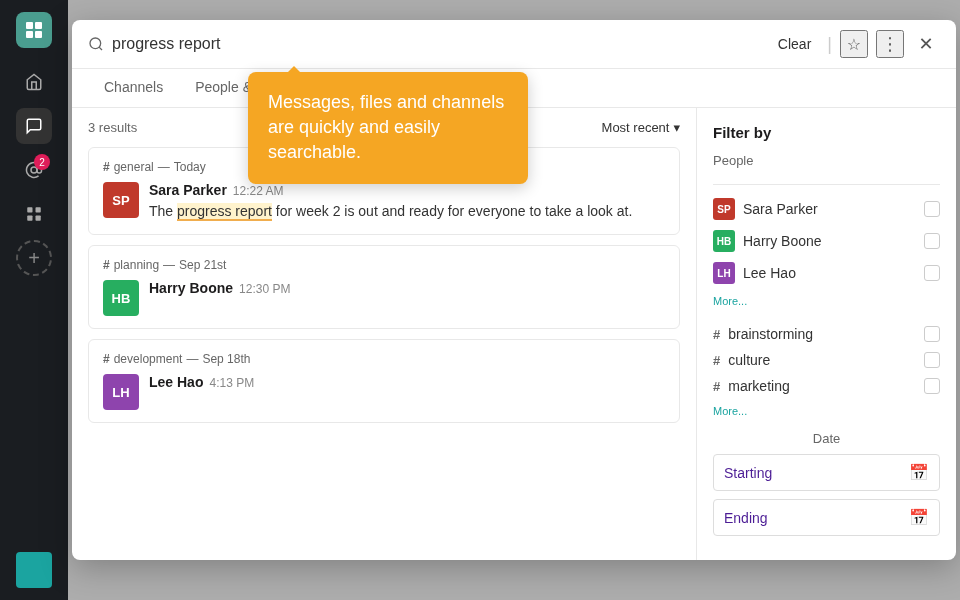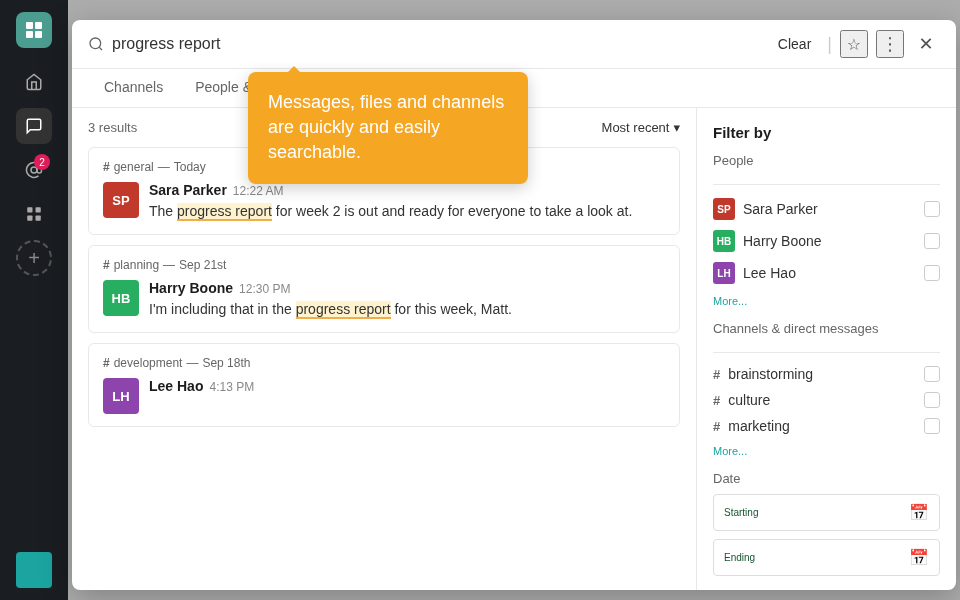--- a/index.html
+++ b/index.html
@@ -364,33 +364,34 @@
       color: #666;
       font-weight: bold;
     }
 
     
     .date-section-label {
       font-size: 13px;
       color: #666;
       margin-bottom: 8px;
       margin-top: 8px;
+      text-align: center;
     }
     .date-input-row {
       display: flex;
       align-items: center;
       border: 1px solid #ddd;
       border-radius: 4px;
       padding: 8px 10px;
       margin-bottom: 8px;
       justify-content: space-between;
     }
     .date-input-text {
-      font-size: 10px;
-      color: #14532d;
+      font-size: 14px;
+      color: #4c1d95;
       text-align: right;
     }
     .calendar-icon {
       color: #666;
       font-size: 16px;
     }
 
     
     .tooltip-bubble {
       position: absolute;
@@ -532,23 +533,20 @@
               <span>—</span>
               <span>Sep 21st</span>
             </div>
             <div class="card-message">
               <div class="avatar-placeholder" style="background: #27ae60;">HB</div>
               <div class="msg-content">
                 <div class="msg-author-line">
                   <span class="msg-author">Harry Boone</span>
                   <span class="msg-time">12:30 PM</span>
                 </div>
-                <div class="msg-text">
-                  <span>I'm including that in the </span><span class="msg-highlight">progress report</span><span> for this week, Matt.</span>
-                </div>
               </div>
             </div>
           </div>
 
           <div class="message-card">
             <div class="card-channel-line">
               <span class="hash-icon">#</span>
               <span>development</span>
               <span>—</span>
               <span>Sep 18th</span>
@@ -590,21 +588,20 @@
           <div class="filter-item">
             <div class="filter-item-left">
               <div class="filter-avatar" style="background:#8e44ad;">LH</div>
               <span class="filter-item-label">Lee Hao</span>
             </div>
             <div class="filter-checkbox"></div>
           </div>
 
           <a class="more-link">More...</a>
 
-          <div class="filter-section-label">Channels &amp; direct messages</div>
 
           <div class="filter-item">
             <div class="filter-item-left">
               <span class="filter-hash">#</span>
               <span class="filter-item-label">brainstorming</span>
             </div>
             <div class="filter-checkbox"></div>
           </div>
 
           <div class="filter-item">

